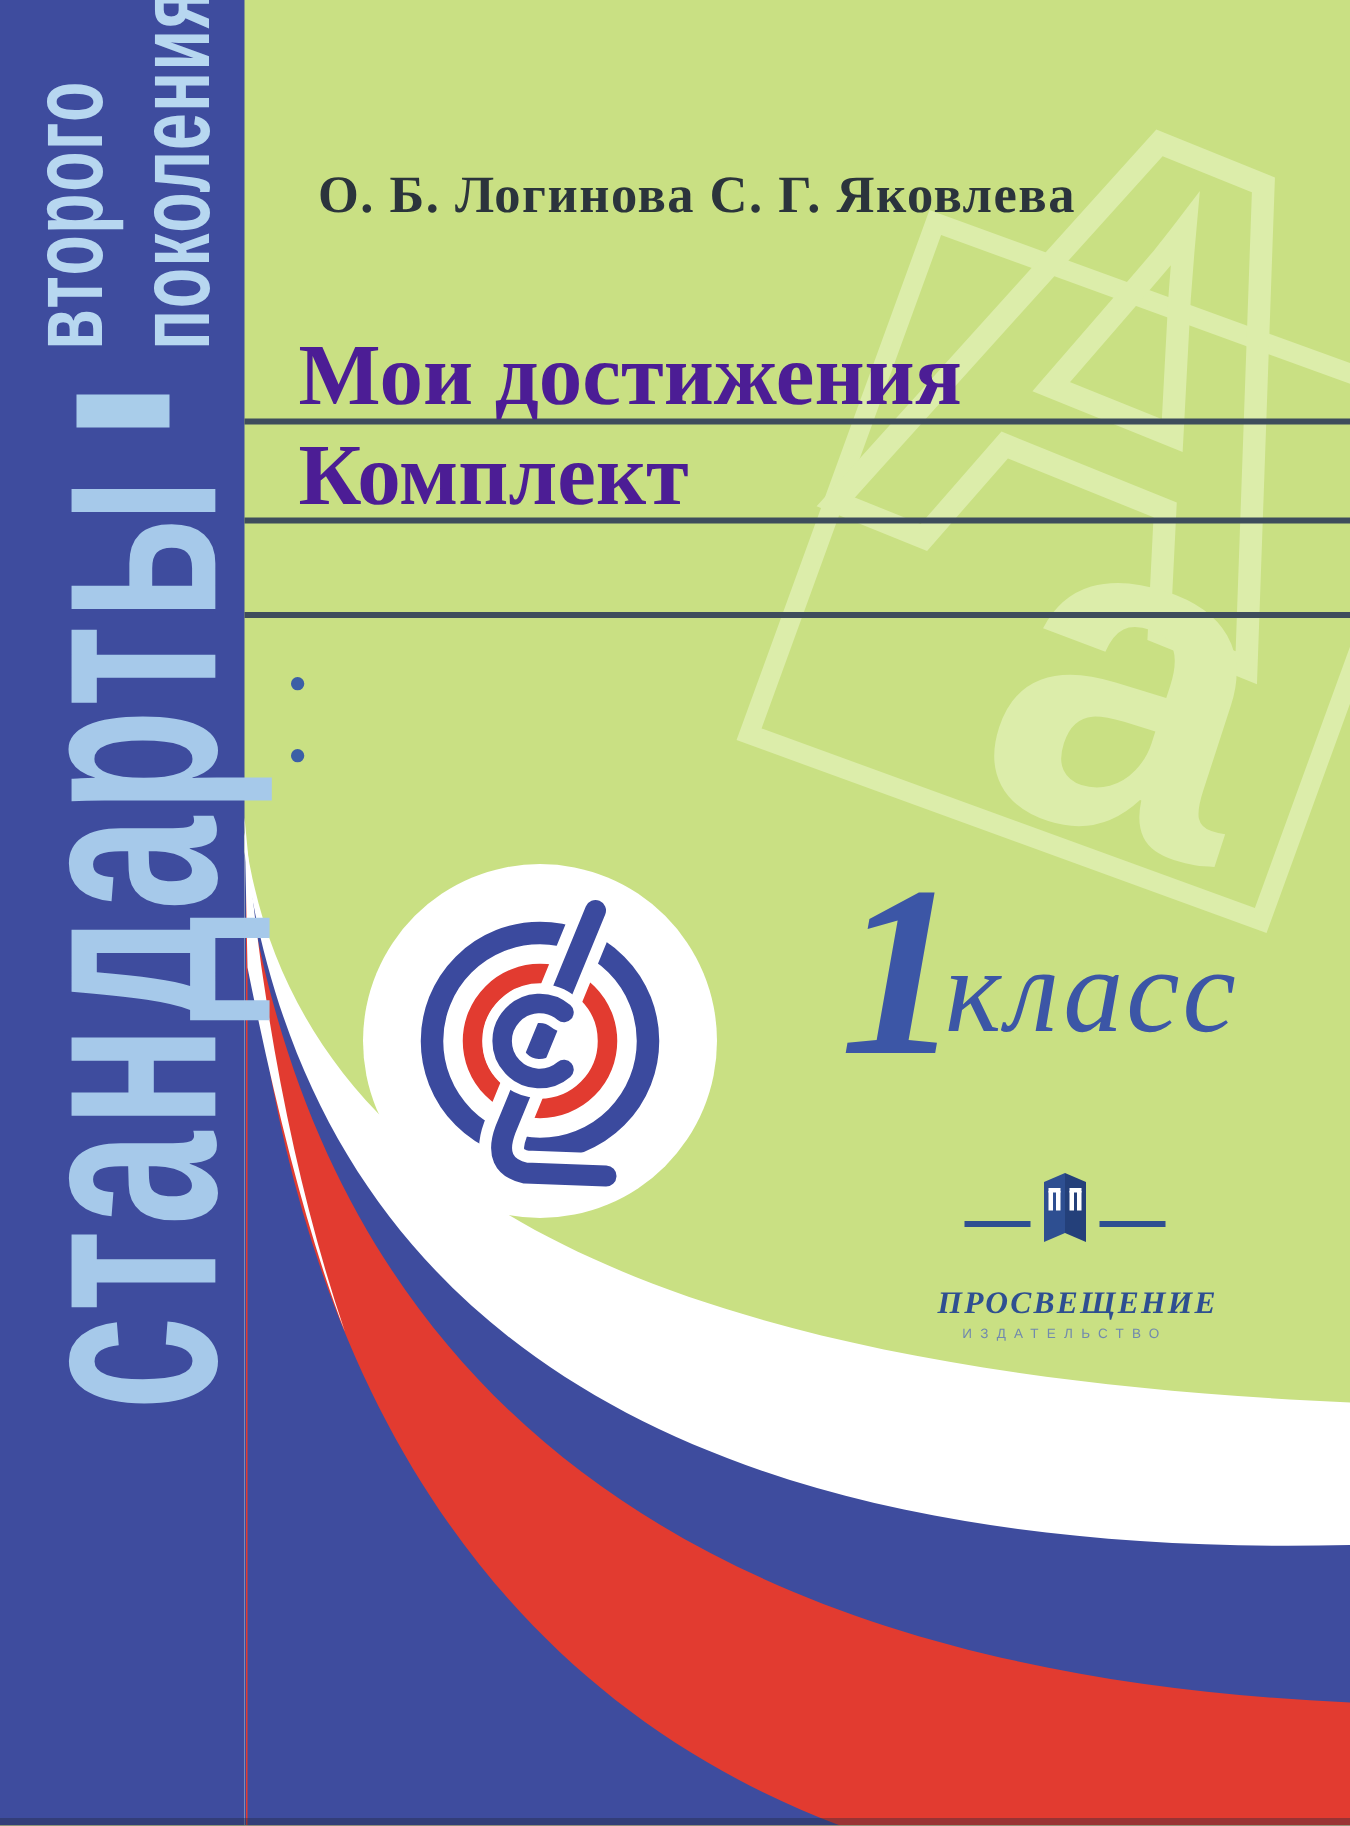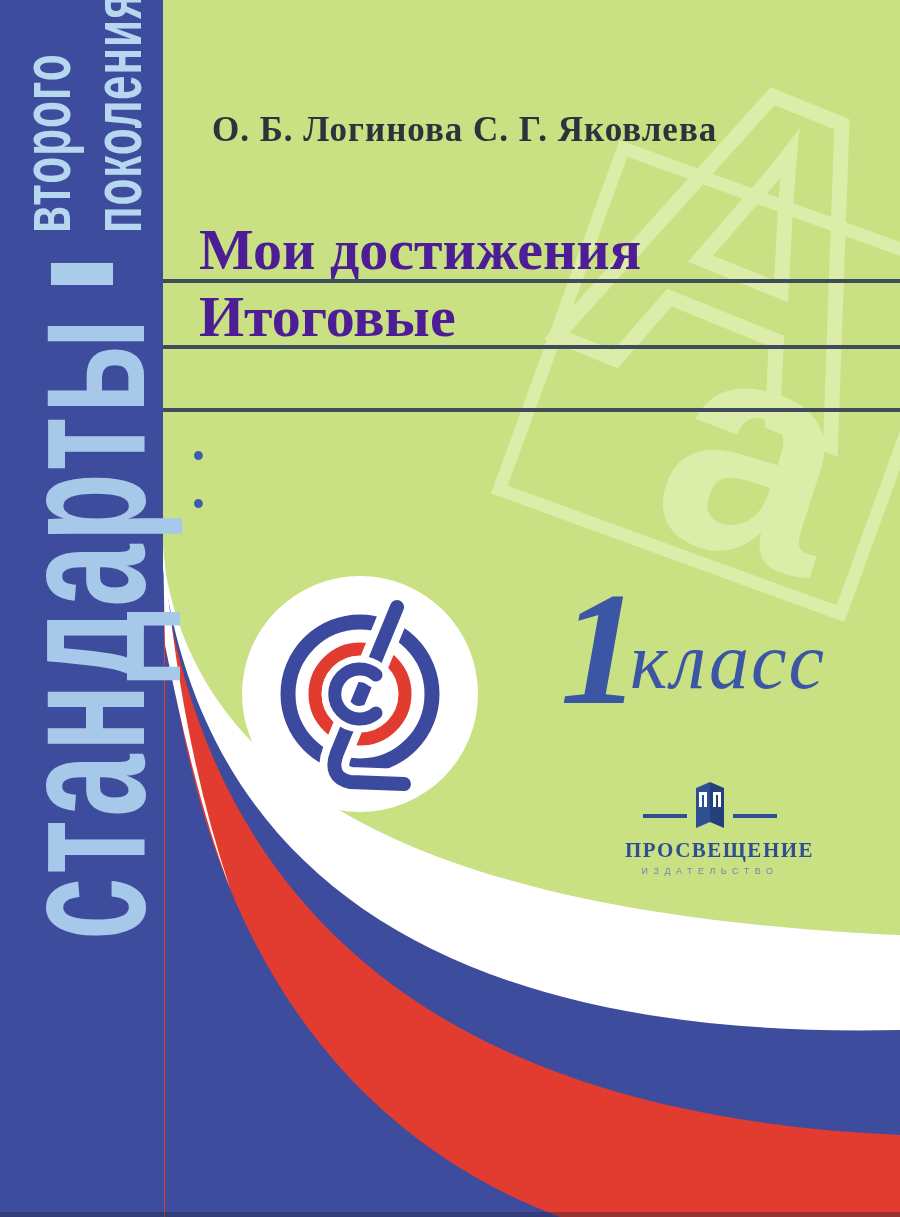--- a/index.html
+++ b/index.html
@@ -82,22 +82,23 @@
     font-size:80px; line-height:1; color:#3c56a6; letter-spacing:2px;
   }
 
   
   .emblem{left:238px; top:571px; z-index:5;}
 
   
   .publisher{left:625px; top:780px; width:170px; z-index:6; text-align:center;}
   .pub-name{
     font-family:"Liberation Serif", serif; font-weight:bold;
-    font-size:21px; color:#2e4f91; letter-spacing:1.5px; margin-top:2px;
+    font-size:21px; color:#2e4f91; letter-spacing:1.5px; margin-top:19px;
     white-space:nowrap;
+    font-style:italic;
   }
   .pub-sub{
     font-size:9px; color:#7189ae; letter-spacing:5.5px; margin-top:3px;
     white-space:nowrap;
   }
 
   .bottom-shadow{left:0; bottom:0; width:900px; height:5px;
     background:rgba(35,40,60,.38); z-index:8;}
 </style>
 </head>
@@ -127,21 +128,21 @@
     </span>
   </div>
 
   <div class="abs rule" style="top:279px"></div>
   <div class="abs rule" style="top:345px"></div>
   <div class="abs rule" style="top:408px"></div>
 
   <div class="abs authors">О. Б. Логинова  С. Г. Яковлева</div>
 
   <div class="abs title-line t1">Мои достижения</div>
-  <div class="abs title-line t2">Итоговые</div>
+  <div class="abs title-line t2">Комплект</div>
 
   <div class="abs bullets">
     <div class="bullet-row">
       <span class="bullet-dot">•</span>
     </div>
     <div class="bullet-row">
       <span class="bullet-dot">•</span>
     </div>
   </div>
 

